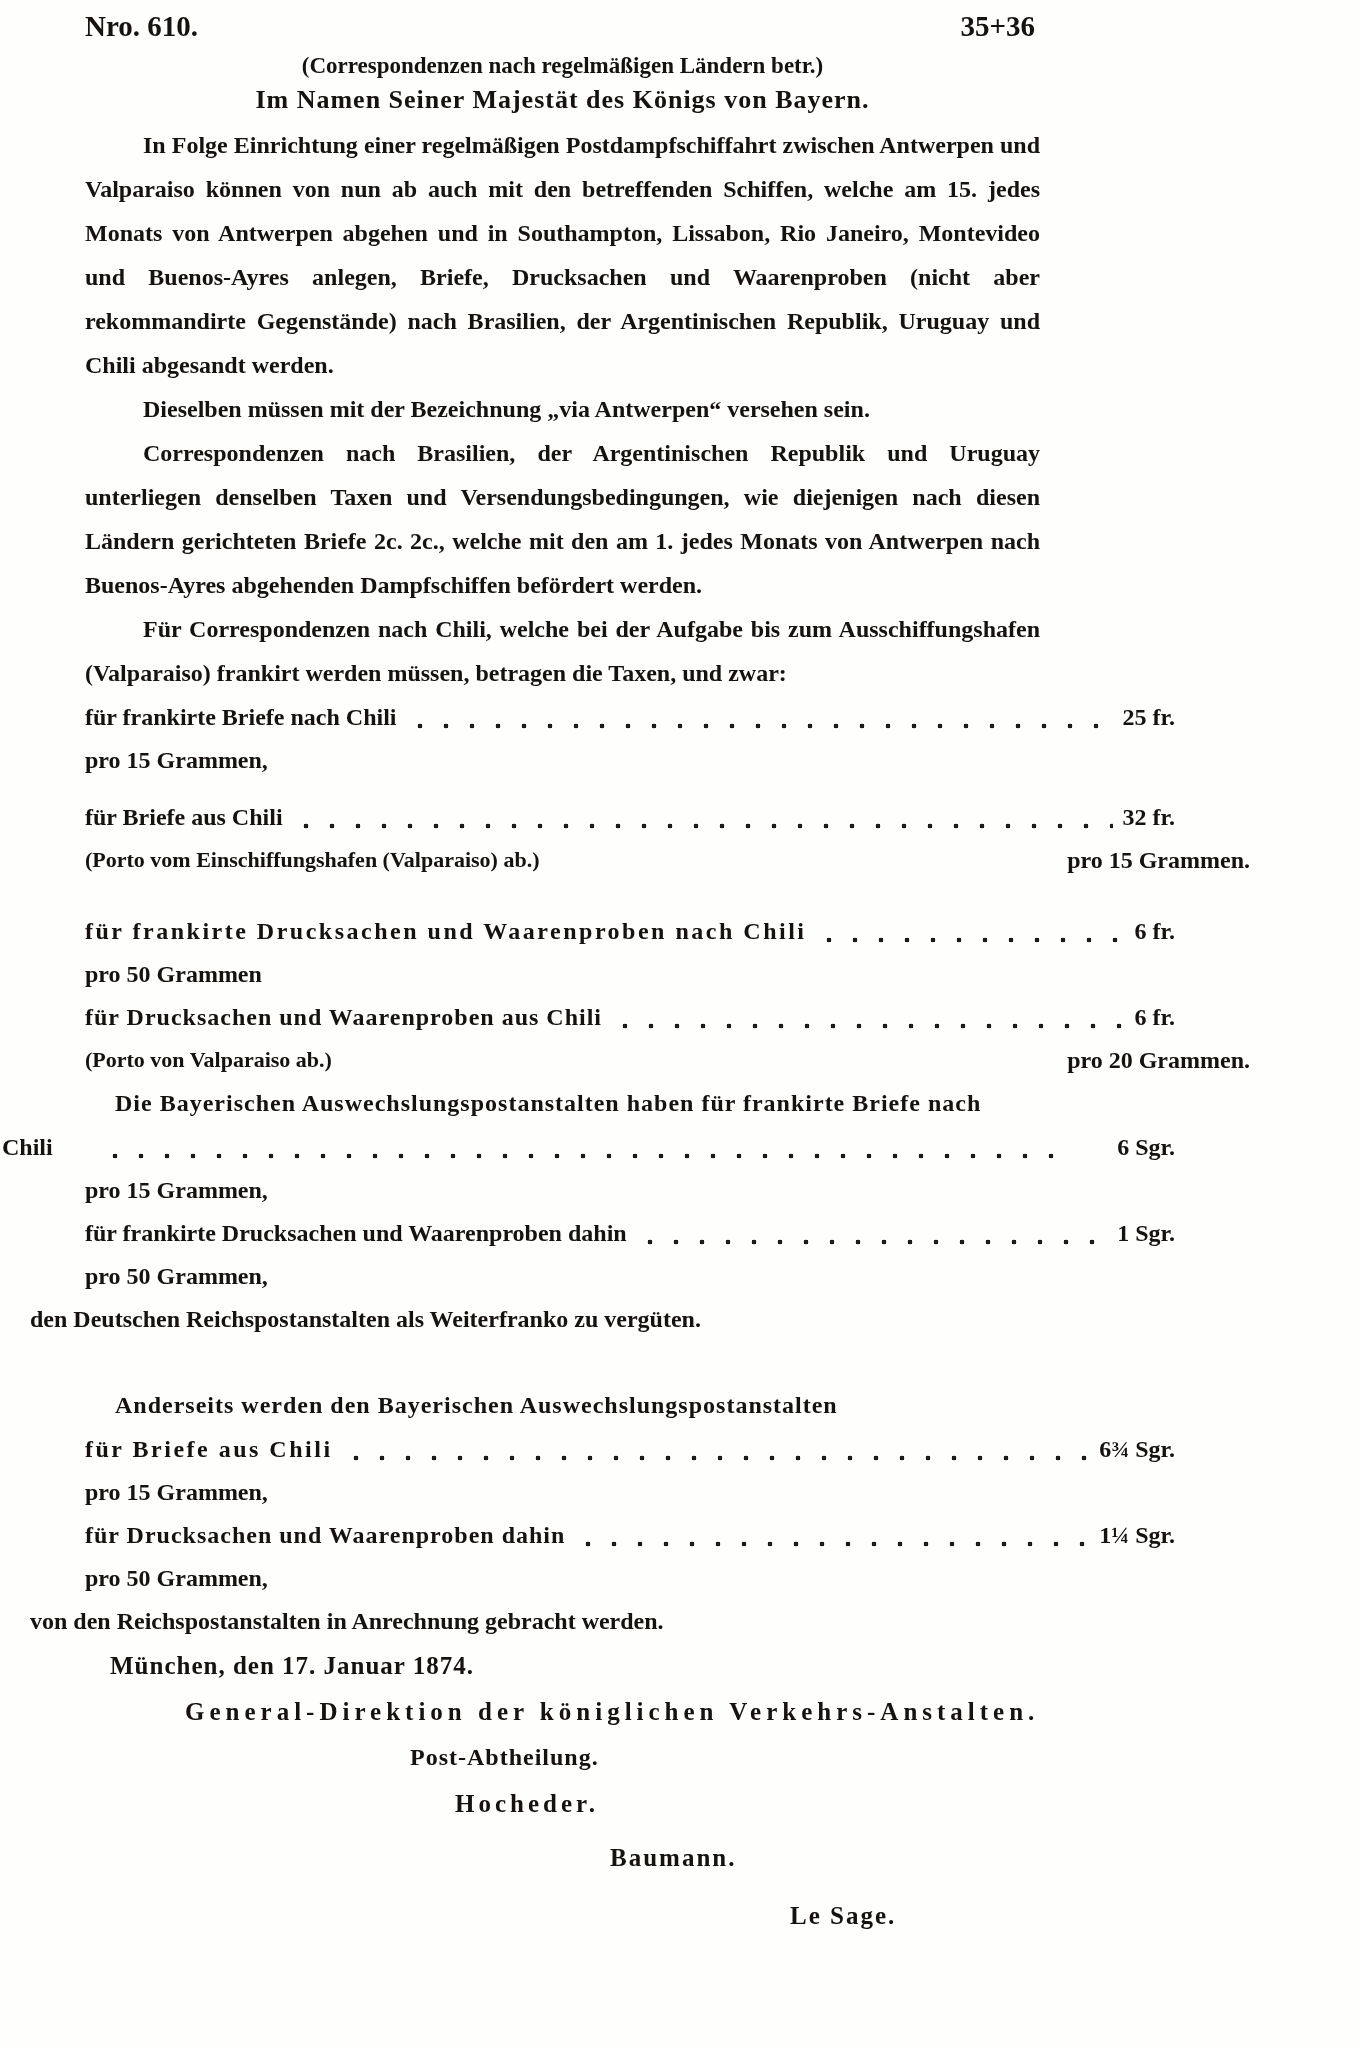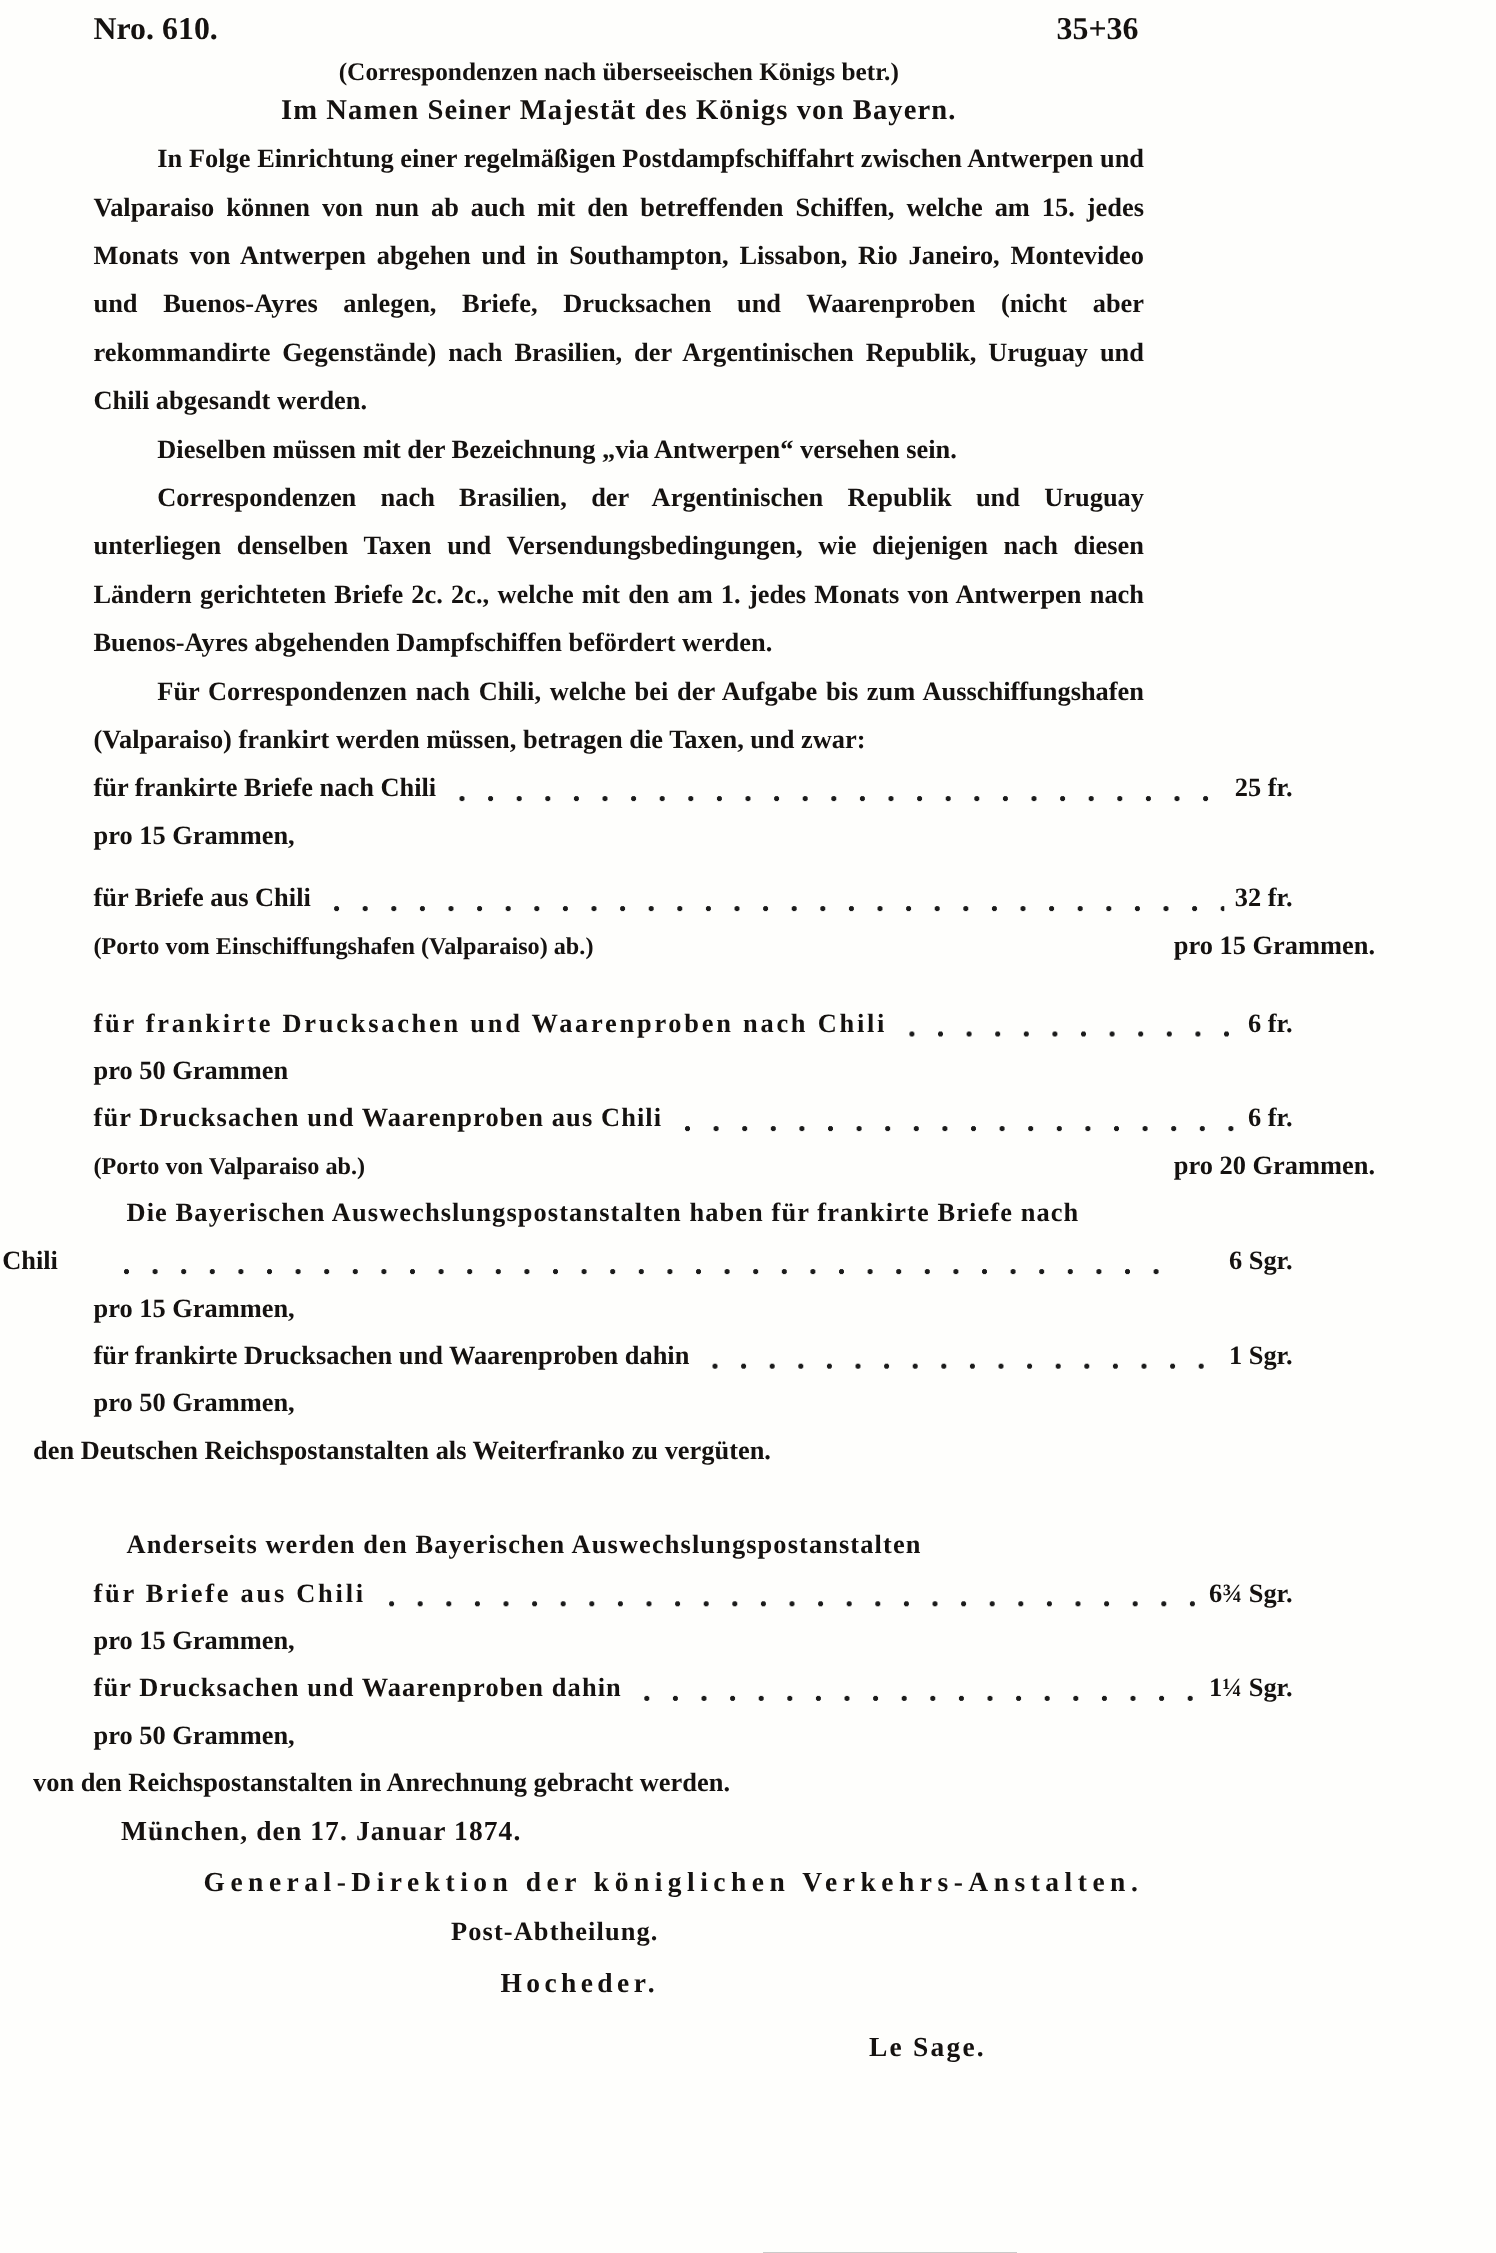--- a/index.html
+++ b/index.html
@@ -63,21 +63,21 @@
 </head>
 <body>
 
 <div class="page">
 
   <div class="header-row">
     <span>Nro. 610.</span>
     <span>35+36</span>
   </div>
 
-  <div class="subject">(Correspondenzen nach überseeischen Königs betr.)</div>
+  <div class="subject">(Correspondenzen nach regelmäßigen Ländern betr.)</div>
 
   <div class="proclamation">Im Namen Seiner Majestät des Königs von Bayern.</div>
 
   <p class="body first">In Folge Einrichtung einer regelmäßigen Postdampfschiffahrt zwischen Antwerpen und Valparaiso können von nun ab auch mit den betreffenden Schiffen, welche am 15. jedes Monats von Antwerpen abgehen und in Southampton, Lissabon, Rio Janeiro, Montevideo und Buenos-Ayres anlegen, Briefe, Drucksachen und Waarenproben (nicht aber rekommandirte Gegenstände) nach Brasilien, der Argentinischen Republik, Uruguay und Chili abgesandt werden.</p>
   <p class="body">Dieselben müssen mit der Bezeichnung „via Antwerpen“ versehen sein.</p>
   <p class="body">Correspondenzen nach Brasilien, der Argentinischen Republik und Uruguay unterliegen denselben Taxen und Versendungsbedingungen, wie diejenigen nach diesen Ländern gerichteten Briefe 2c. 2c., welche mit den am 1. jedes Monats von Antwerpen nach Buenos-Ayres abgehenden Dampfschiffen befördert werden.</p>
   <p class="body">Für Correspondenzen nach Chili, welche bei der Aufgabe bis zum Ausschiffungshafen (Valparaiso) frankirt werden müssen, betragen die Taxen, und zwar:</p>
 
   <div class="rate-row">
     <span class="rate-label">für frankirte Briefe nach Chili</span>
@@ -158,15 +158,16 @@
   <div class="per-row">
     <span class="per">pro 50 Grammen,</span>
   </div>
 
   <div class="intro-line outdent-small">von den Reichspostanstalten in Anrechnung gebracht werden.</div>
 
   <div class="dateline">München, den 17. Januar 1874.</div>
   <div class="issuer">General-Direktion der königlichen Verkehrs-Anstalten.</div>
   <div class="department">Post-Abtheilung.</div>
   <div class="sig sig-1">Hocheder.</div>
+  <div class="sig sig-2">Baumann.</div>
   <div class="sig sig-3">Le Sage.</div>
 
 </div>
 
 </body></html>

